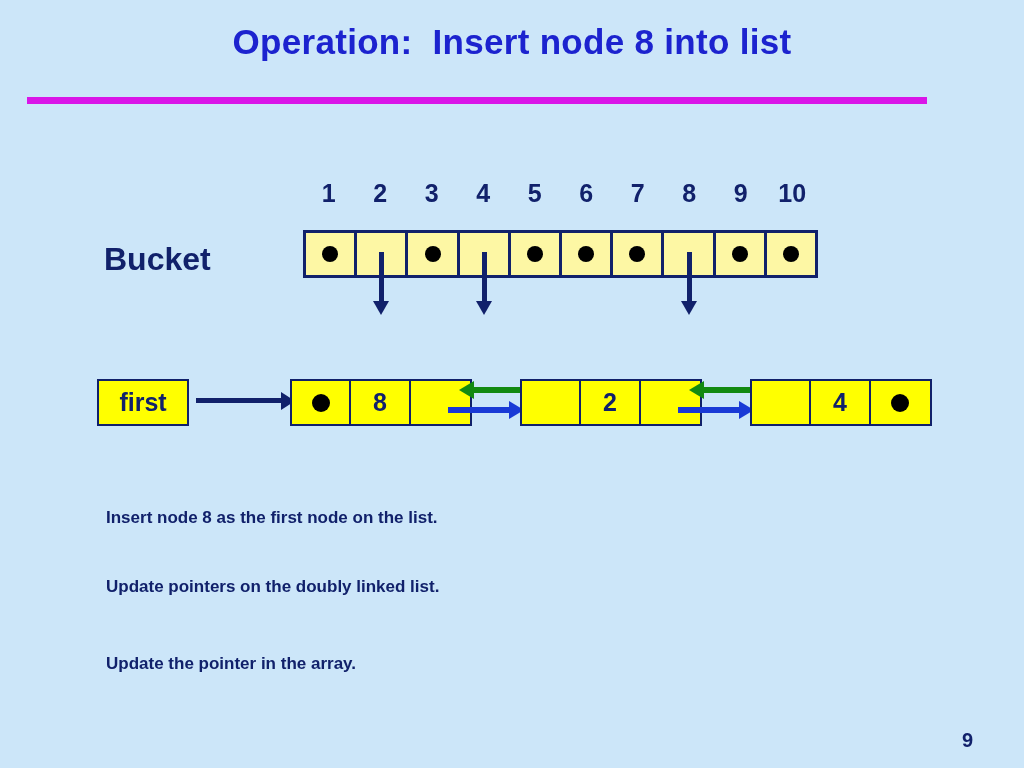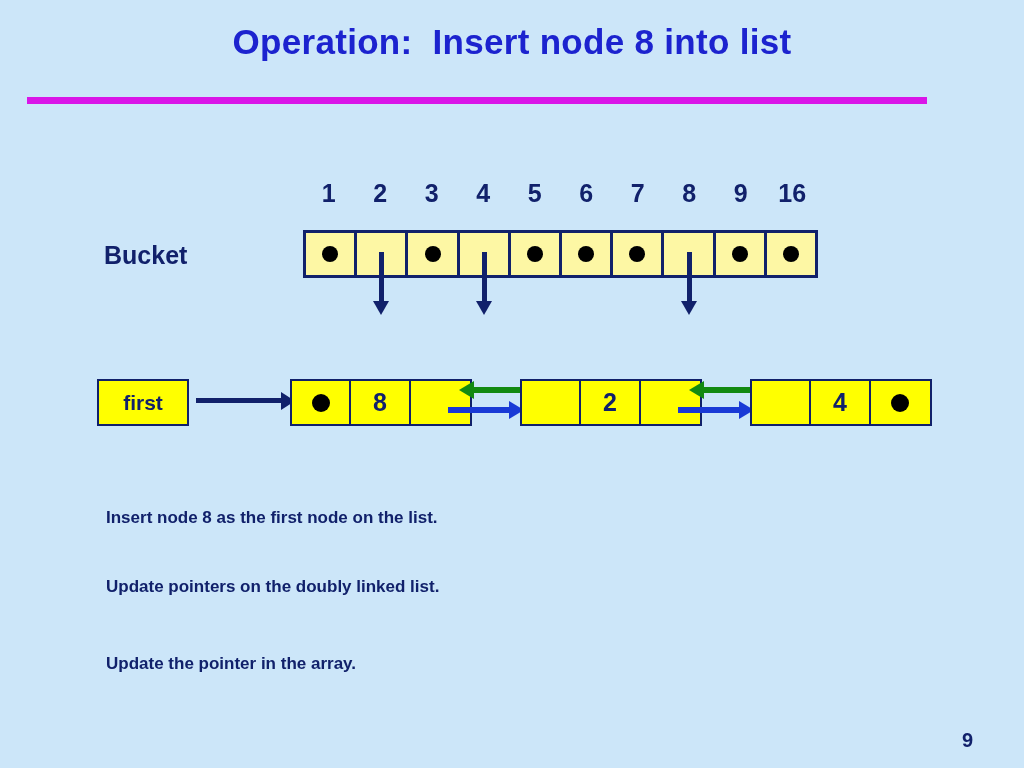--- a/index.html
+++ b/index.html
@@ -42,21 +42,21 @@
     width: 900px;
     height: 7px;
     background: #d916e8;
   }
 
   
   .bucket-label {
     position: absolute;
     left: 104px;
     top: 241px;
-    font-size: 25px;
+    font-size: 32px;
     font-weight: bold;
     color: #11216b;
   }
   .idx-row {
     position: absolute;
     left: 303px;
     top: 178px;
     width: 515px;
     height: 30px;
   }
@@ -125,21 +125,21 @@
     left: 97px;
     top: 379px;
     width: 92px;
     height: 47px;
     background: #ffff00;
     border: 2px solid #11216b;
     box-sizing: border-box;
     display: flex;
     align-items: center;
     justify-content: center;
-    font-size: 21px;
+    font-size: 25px;
     font-weight: bold;
     color: #11216b;
   }
   .first-arrow {
     position: absolute;
     left: 196px;
     top: 398px;
     width: 86px;
     height: 5px;
     background: #11216b;
@@ -245,21 +245,21 @@
   <div class="idx-row">
     <div class="idx" style="left:0px">1</div>
     <div class="idx" style="left:51.5px">2</div>
     <div class="idx" style="left:103px">3</div>
     <div class="idx" style="left:154.5px">4</div>
     <div class="idx" style="left:206px">5</div>
     <div class="idx" style="left:257.5px">6</div>
     <div class="idx" style="left:309px">7</div>
     <div class="idx" style="left:360.5px">8</div>
     <div class="idx" style="left:412px">9</div>
-    <div class="idx" style="left:463.5px">16</div>
+    <div class="idx" style="left:463.5px">10</div>
   </div>
 
   <div class="array">
     <div class="cell">
         <span class="dot"></span>
       </div>
     <div class="cell">
         <span class="downptr"></span>
       </div>
     <div class="cell">

